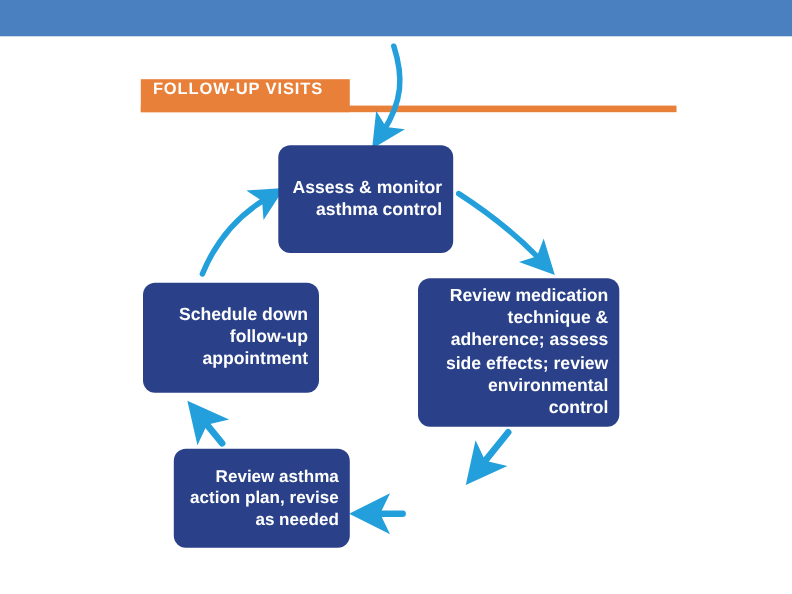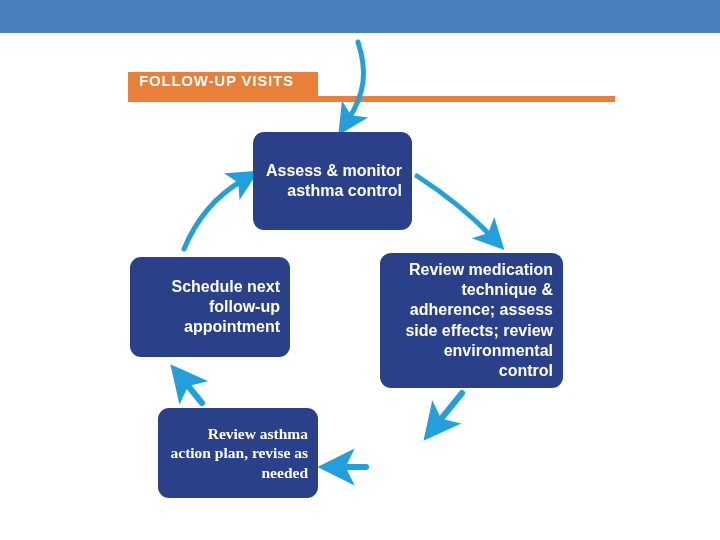--- a/index.html
+++ b/index.html
@@ -88,21 +88,21 @@
     z-index: 3;
   }
   .node span {
     display: block;
     width: 100%;
   }
 
   #node-assess      { left: 253px; top: 132px; width: 159px; height: 98px;  font-size: 16px; }
   #node-review-med  { left: 380px; top: 253px; width: 183px; height: 135px; font-size: 16px; }
   #node-maintain    { left: 372px; top: 441px; width: 160px; height: 89px;  font-size: 15.5px; }
-  #node-action-plan { left: 158px; top: 408px; width: 160px; height: 90px;  font-size: 15.5px; font-family: Liberation Serif, serif; }
+  #node-action-plan { left: 158px; top: 408px; width: 160px; height: 90px;  font-size: 15.5px; }
   #node-schedule    { left: 130px; top: 257px; width: 160px; height: 100px; font-size: 16px; }
 </style>
 </head>
 <body>
 
 <div id="slide">
 
   <div id="top-banner"></div>
 
   <div id="title-rule"></div>
@@ -149,16 +149,16 @@
   <div class="node" id="node-review-med">
     <span>Review medication technique &amp; adherence; assess side effects; review environmental control</span>
   </div>
 
 
   <div class="node" id="node-action-plan">
     <span>Review asthma action plan, revise as needed</span>
   </div>
 
   <div class="node" id="node-schedule">
-    <span>Schedule next follow-up appointment</span>
+    <span>Schedule down follow-up appointment</span>
   </div>
 
 </div>
 
 </body></html>

